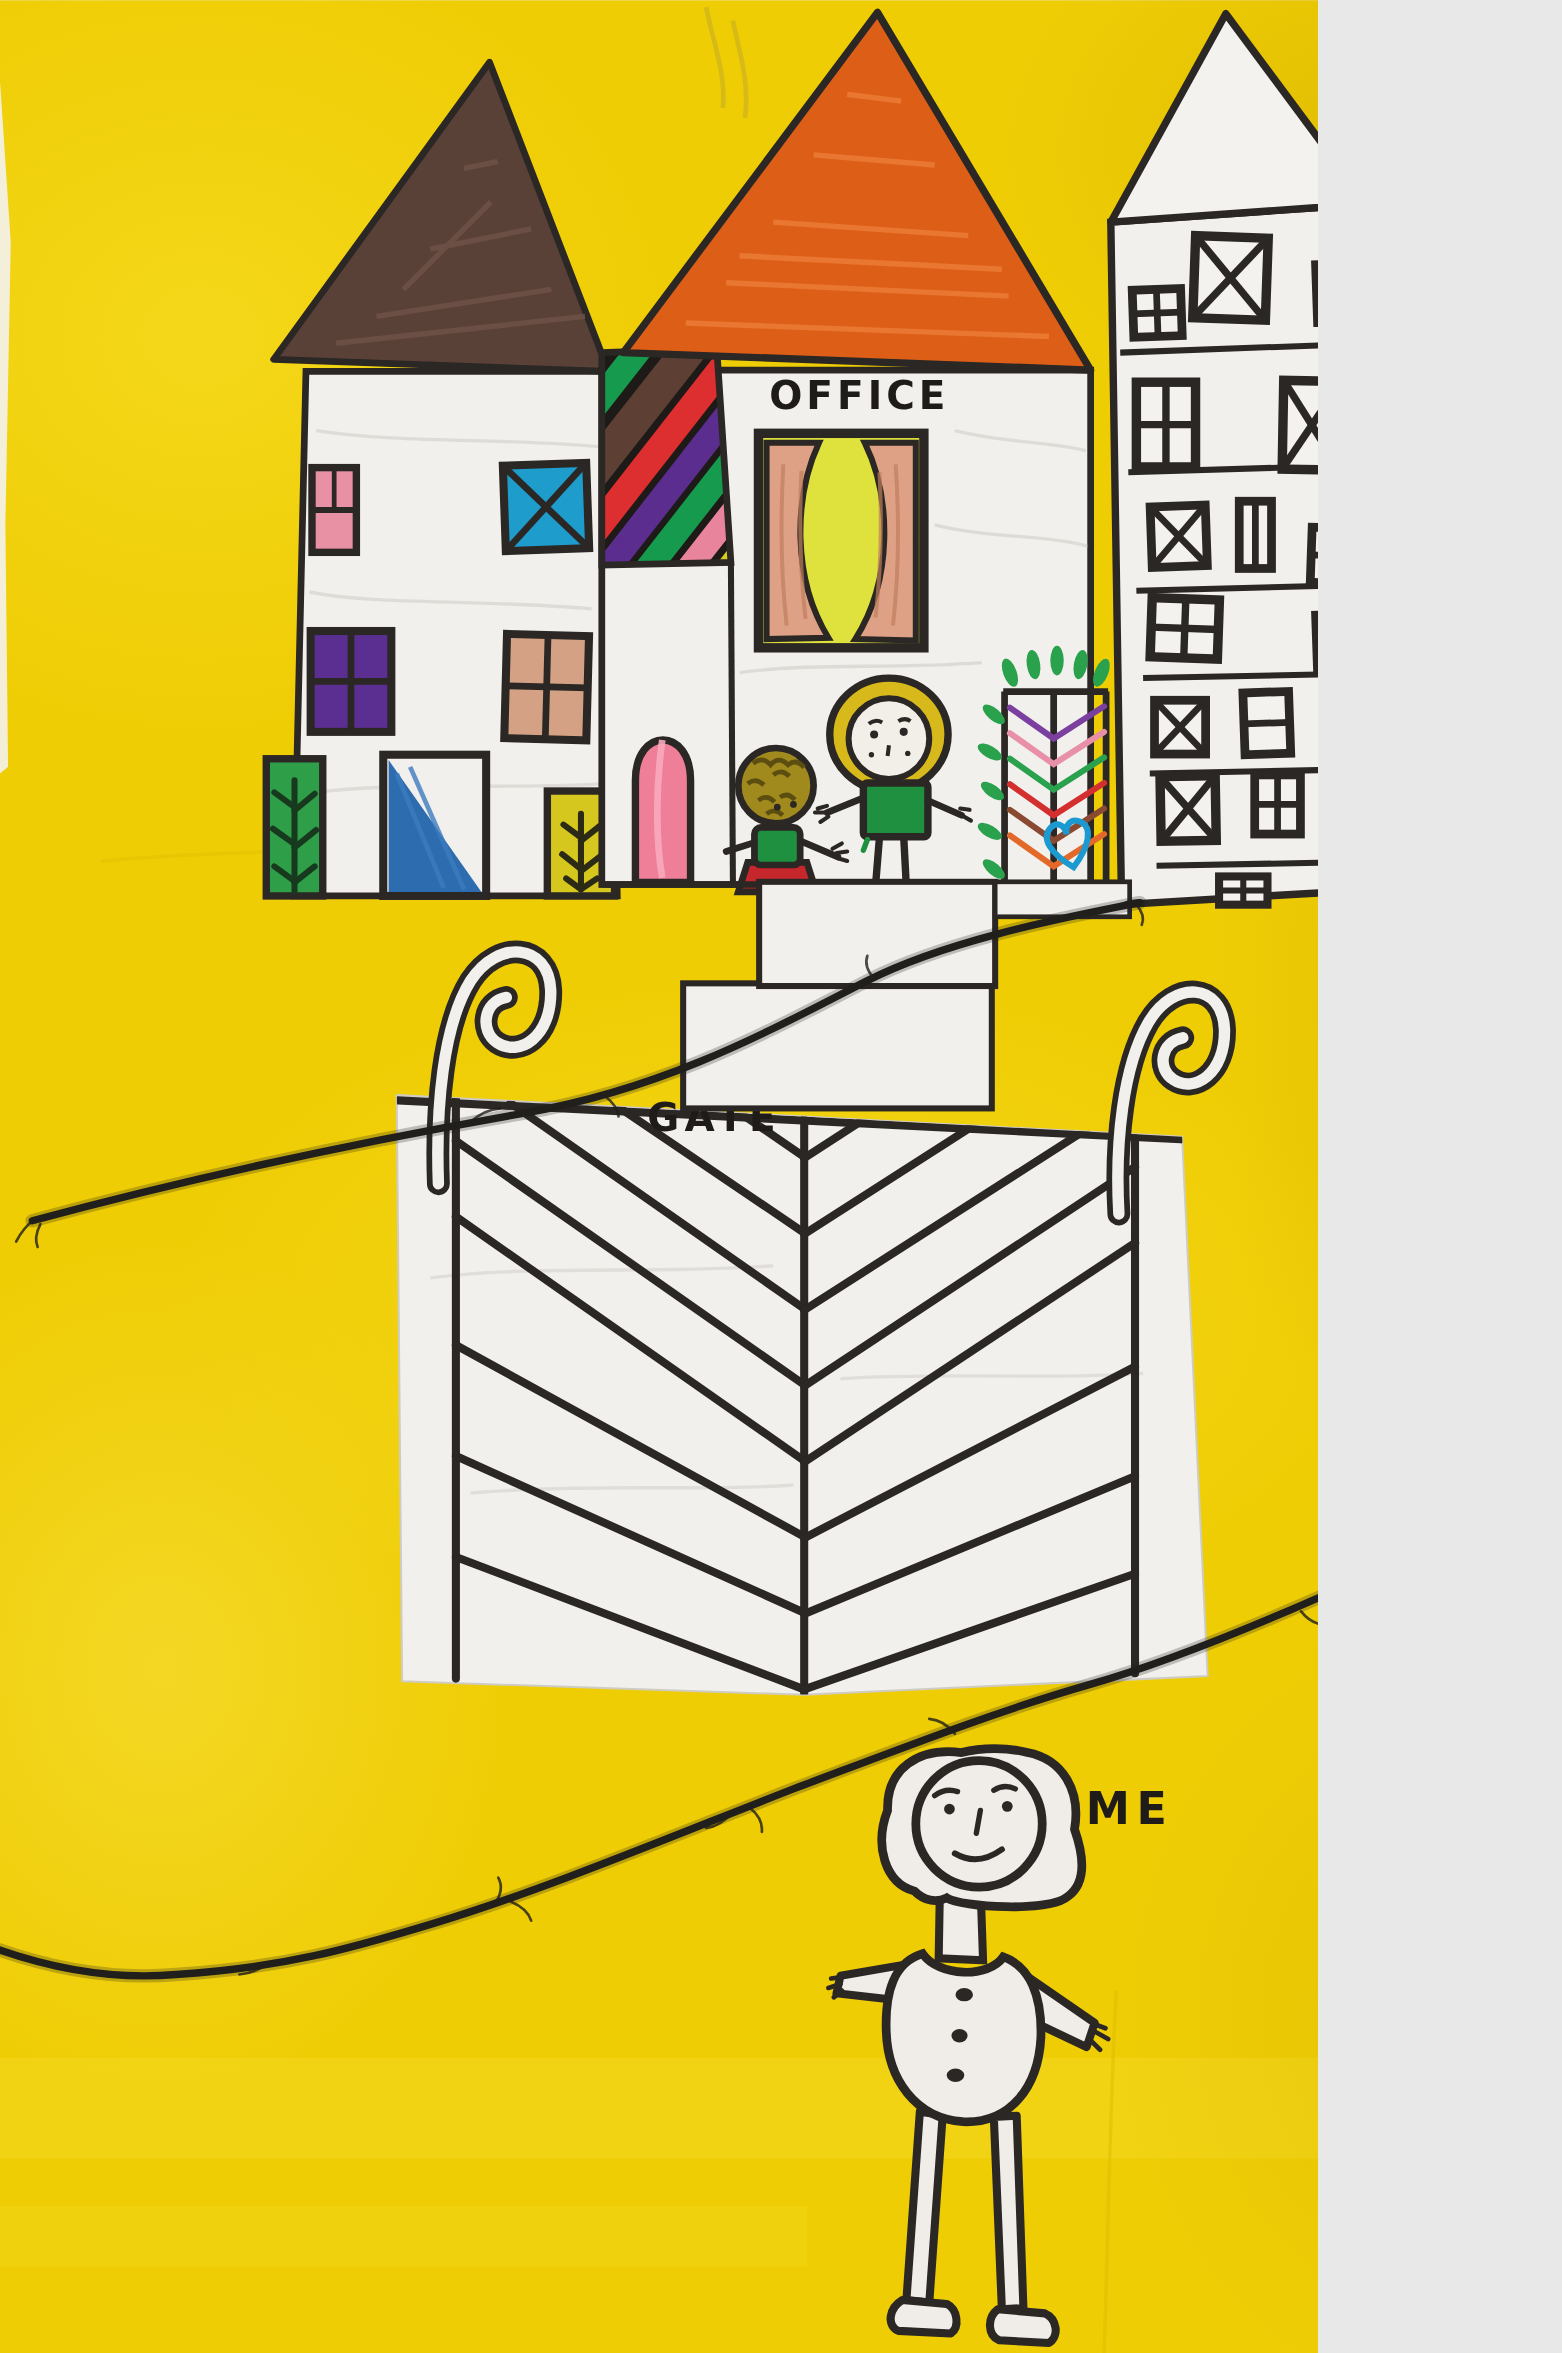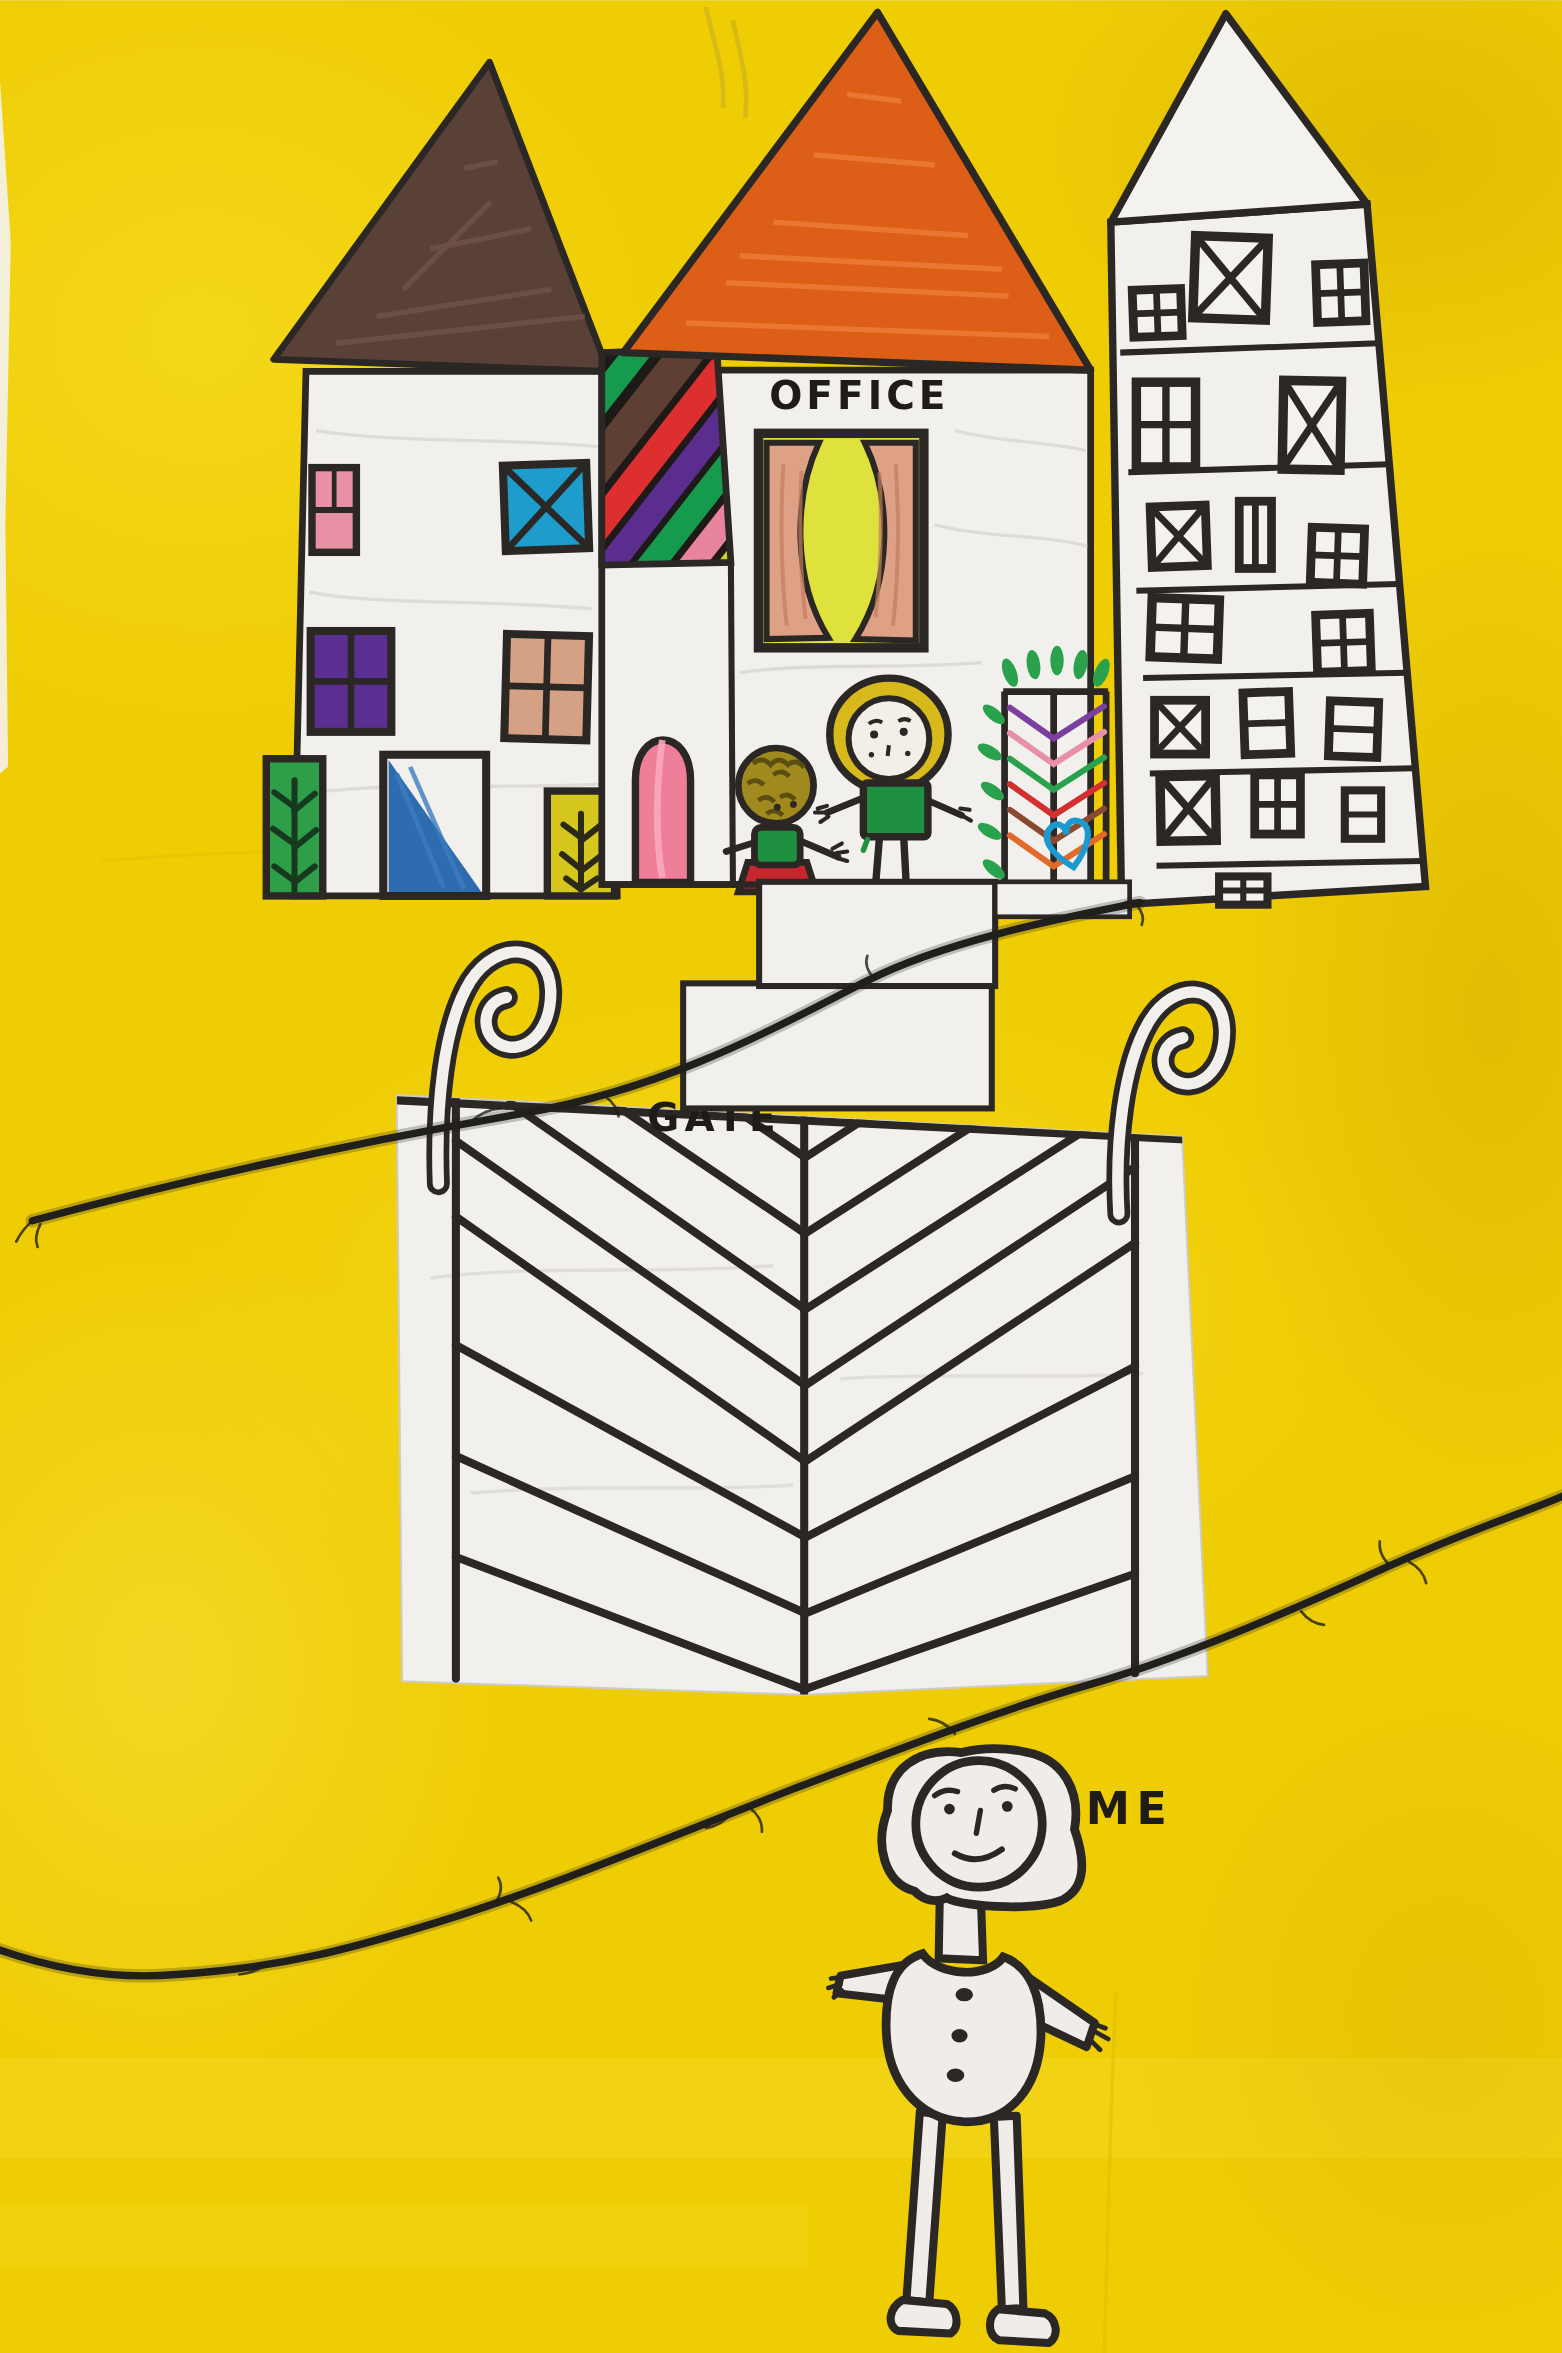--- a/index.html
+++ b/index.html
@@ -1,16 +1,16 @@
 <!DOCTYPE html>
 <html style="font-size:10.8px"><head>
 <meta charset="utf-8">
 <style>
   html,body{margin:0;padding:0;background:#e8e8e8;}
-  .canvas{position:relative;width:1562px;height:2354px;overflow:hidden;}
+  .canvas{position:relative;width:1318px;height:2354px;overflow:hidden;}
   svg{display:block;}
   text{font-family:"DejaVu Sans","Liberation Sans",sans-serif;font-weight:bold;}
 </style>
 </head>
 <body>
 
 <div class="canvas">
 <svg viewBox="0 0 2323 3500" width="1562" height="2354">
   <defs>
     <radialGradient id="gl1" cx="50%" cy="50%" r="50%">

